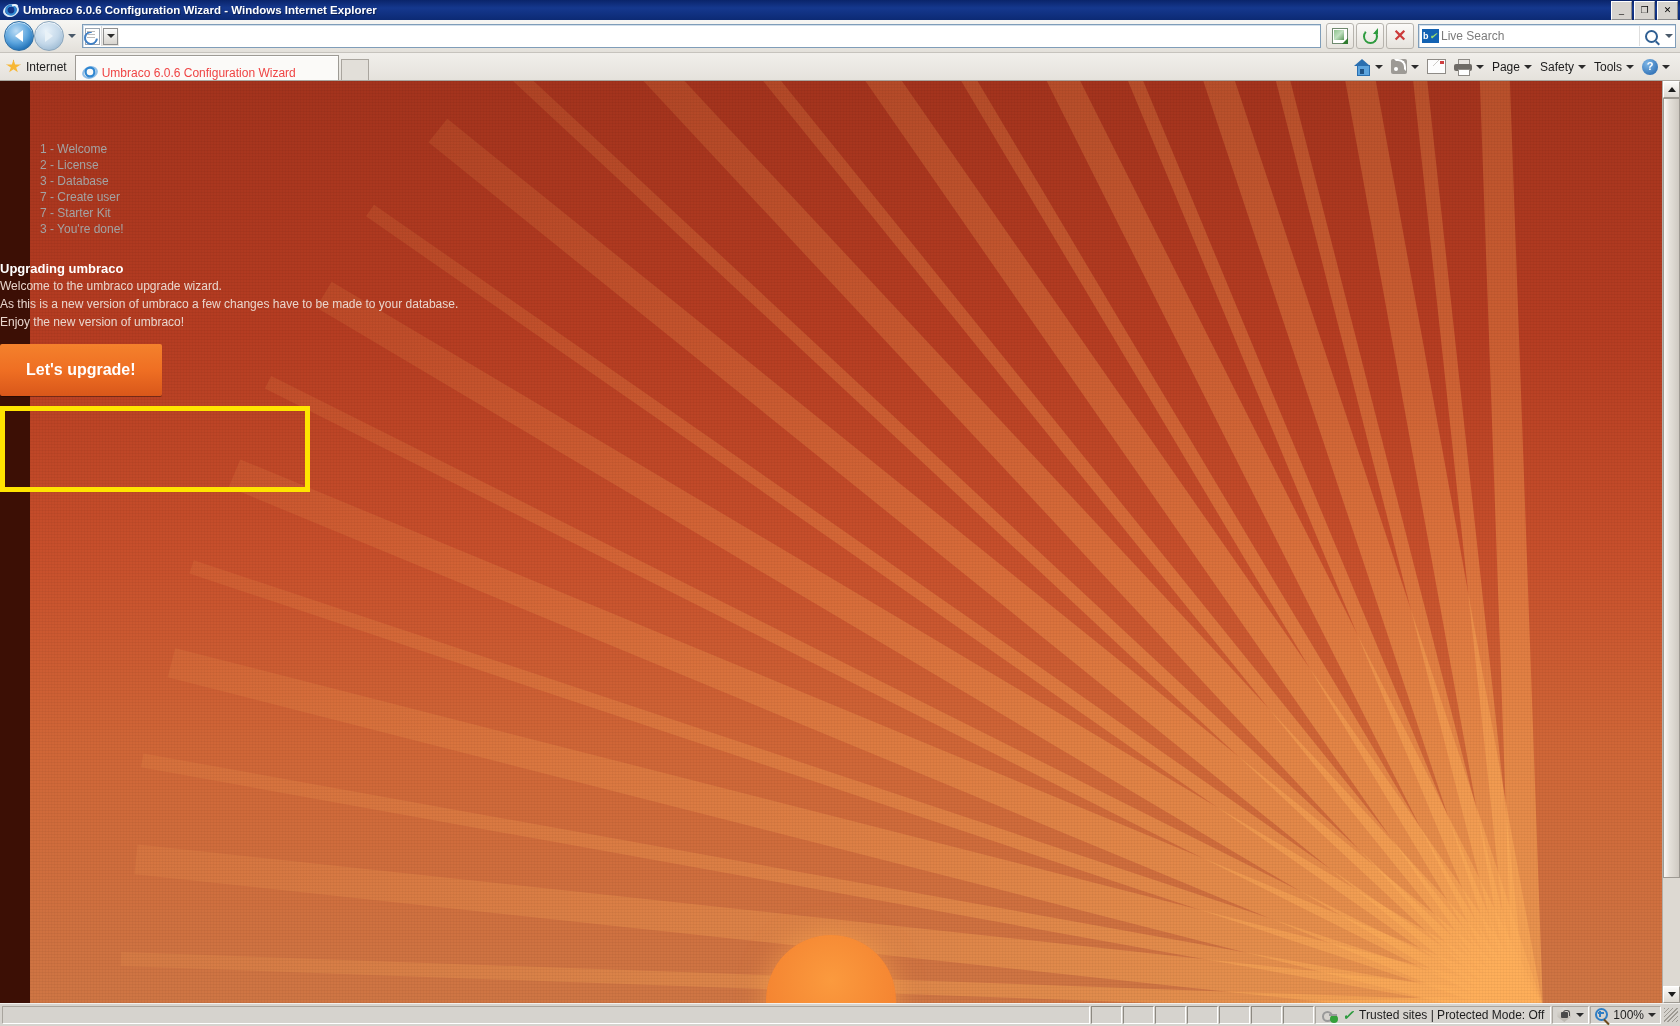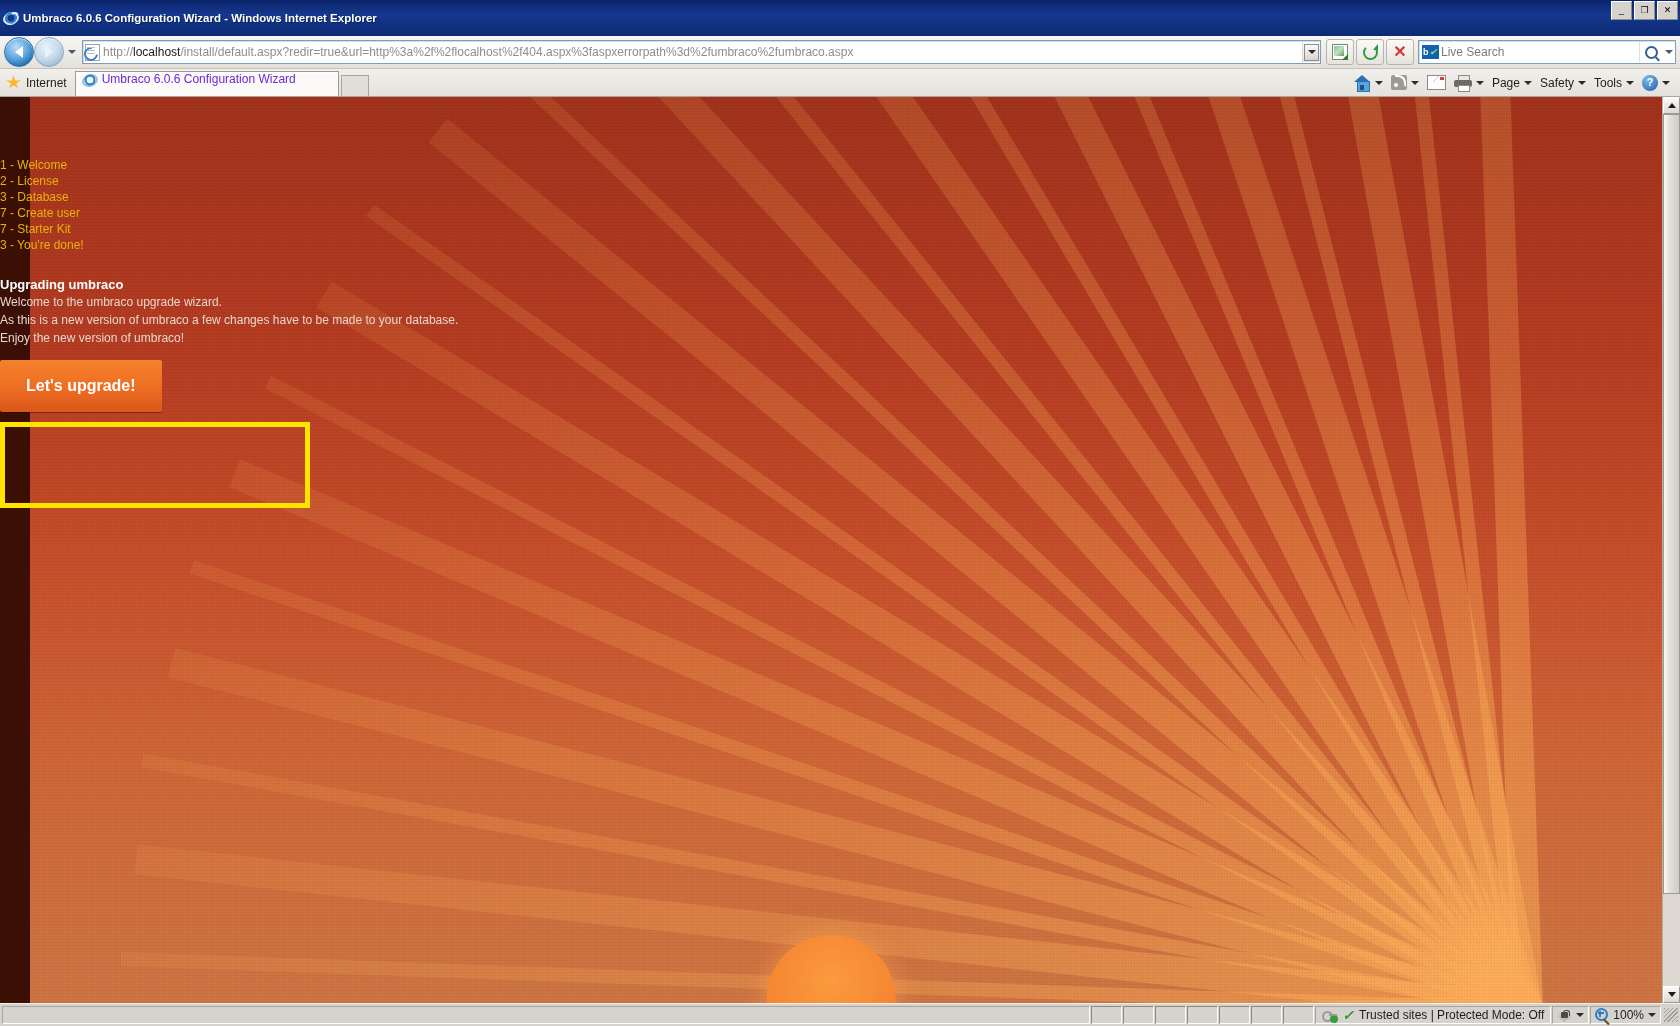--- a/index.html
+++ b/index.html
@@ -7,21 +7,21 @@
     width:1680px;height:1026px;overflow:hidden;
     font-family:"Liberation Sans", sans-serif;
     font-size:12px;
     background:#d6d3ce;
     -webkit-font-smoothing:none;
   }
   .app{width:1680px;height:1026px;position:relative;display:flex;flex-direction:column;background:#d6d3ce;}
 
   
   .titlebar{
-    height:36px;
+    height:20px;
     background:linear-gradient(to bottom,#0a246a 0%,#15388e 40%,#0c2a74 100%);
     background-color:#0a246a;
     display:flex;align-items:center;
     padding:0 2px 0 3px;
     color:#ffffff;
     flex:0 0 auto;
     position:relative;
   }
   .titlebar .ie-glyph{
     width:16px;height:16px;margin-right:4px;flex:0 0 auto;position:relative;
@@ -138,22 +138,22 @@
     width:15px;height:14px;margin-right:5px;
     background:#f7b733;
     clip-path:polygon(50% 0%,61% 35%,98% 35%,68% 57%,79% 91%,50% 70%,21% 91%,32% 57%,2% 35%,39% 35%);
     box-shadow:0 0 0 1px #c98f12;
   }
   .favbar .lbl{font-size:12px;color:#1c1c1c;}
   .tabs{display:flex;align-items:flex-end;height:27px;flex:0 0 auto;}
   .tab{
     height:24px;min-width:250px;max-width:300px;
     background:#fbfaf8;border:1px solid #9d9a94;border-bottom:none;
-    display:flex;align-items:flex-start;padding:0 6px;margin-right:1px;
-    font-size:12px;color:#6d28d9;white-space:nowrap;overflow:hidden;
+    display:flex;align-items:flex-end;padding:0 6px;margin-right:1px;
+    font-size:12px;color:#ef4444;white-space:nowrap;overflow:hidden;
     box-shadow:inset 0 1px 0 #fff;
   }
   .tab .tabico{width:16px;height:16px;margin-right:4px;flex:0 0 auto;position:relative;}
   .newtab{
     width:26px;height:20px;background:#e2dfd9;border:1px solid #a9a59e;border-bottom:none;
     margin-left:1px;
   }
   .cmdbar{margin-left:auto;display:flex;align-items:flex-start;height:27px;padding-right:6px;gap:0;}
   .cmd{display:flex;align-items:center;height:27px;padding:0 4px;font-size:12px;color:#1c1c1c;white-space:nowrap;}
   .cmd .tcaret{margin-left:4px;width:0;height:0;border-left:4px solid transparent;border-right:4px solid transparent;border-top:4px solid #2b2b2b;}
@@ -210,21 +210,21 @@
     border-radius:50%;background:radial-gradient(circle at 50% 35%,#fb9a3e 0%,#f58632 60%,#ee7a2b 100%);
     box-shadow:0 0 28px rgba(255,170,80,.55);
   }
   .wizard{
     position:absolute;left:-470px;top:0;width:500px;bottom:0;
     background:#3c0f05;color:#f6e6df;
     padding:60px 0 0 0;
     font-size:12px;
   }
   .wizard .steps{padding-left:470px;}
-  .wizard .steps div{line-height:16px;white-space:nowrap;color:#eab308;}
+  .wizard .steps div{line-height:16px;white-space:nowrap;color:#a3a3a3;padding-left:40px;}
   .wizard .h{padding-left:470px;margin-top:24px;font-weight:bold;font-size:13px;color:#ffffff;white-space:nowrap;}
   .wizard .p{padding-left:470px;margin-top:2px;line-height:16px;white-space:nowrap;color:#e9d6cd;}
   .wizard-btnwrap{padding-left:470px;margin-top:14px;}
   .wizard-btn{
     display:inline-block;height:52px;line-height:52px;padding:0 26px;
     background:linear-gradient(to bottom,#f4812c 0%,#ef6f23 50%,#d9571a 100%);
     color:#fff;font-size:16px;font-weight:bold;border-radius:2px;white-space:nowrap;
     box-shadow:0 1px 0 rgba(0,0,0,.35);
   }
 
@@ -325,23 +325,20 @@
     <span class="histdrop">
         <i class="caret"></i>
       </span>
 
     <span class="addrwrap">
       <span class="addr-fav">
         <span class="pagefav">
             <span class="e"></span>
           </span>
       </span>
-      <span class="addr-url">
-        <span>http://</span><b>localhost</b><span>/install/default.aspx?redir=true&amp;url=http%3a%2f%2flocalhost%2f404.aspx%3faspxerrorpath%3d%2fumbraco%2fumbraco.aspx</span>
-      </span>
       <span class="addr-caret">
         <span class="sq">
             <i class="caret dark"></i>
           </span>
       </span>
     </span>
 
     <span class="tbtn framed">
         <span class="compat"></span>
       </span>

